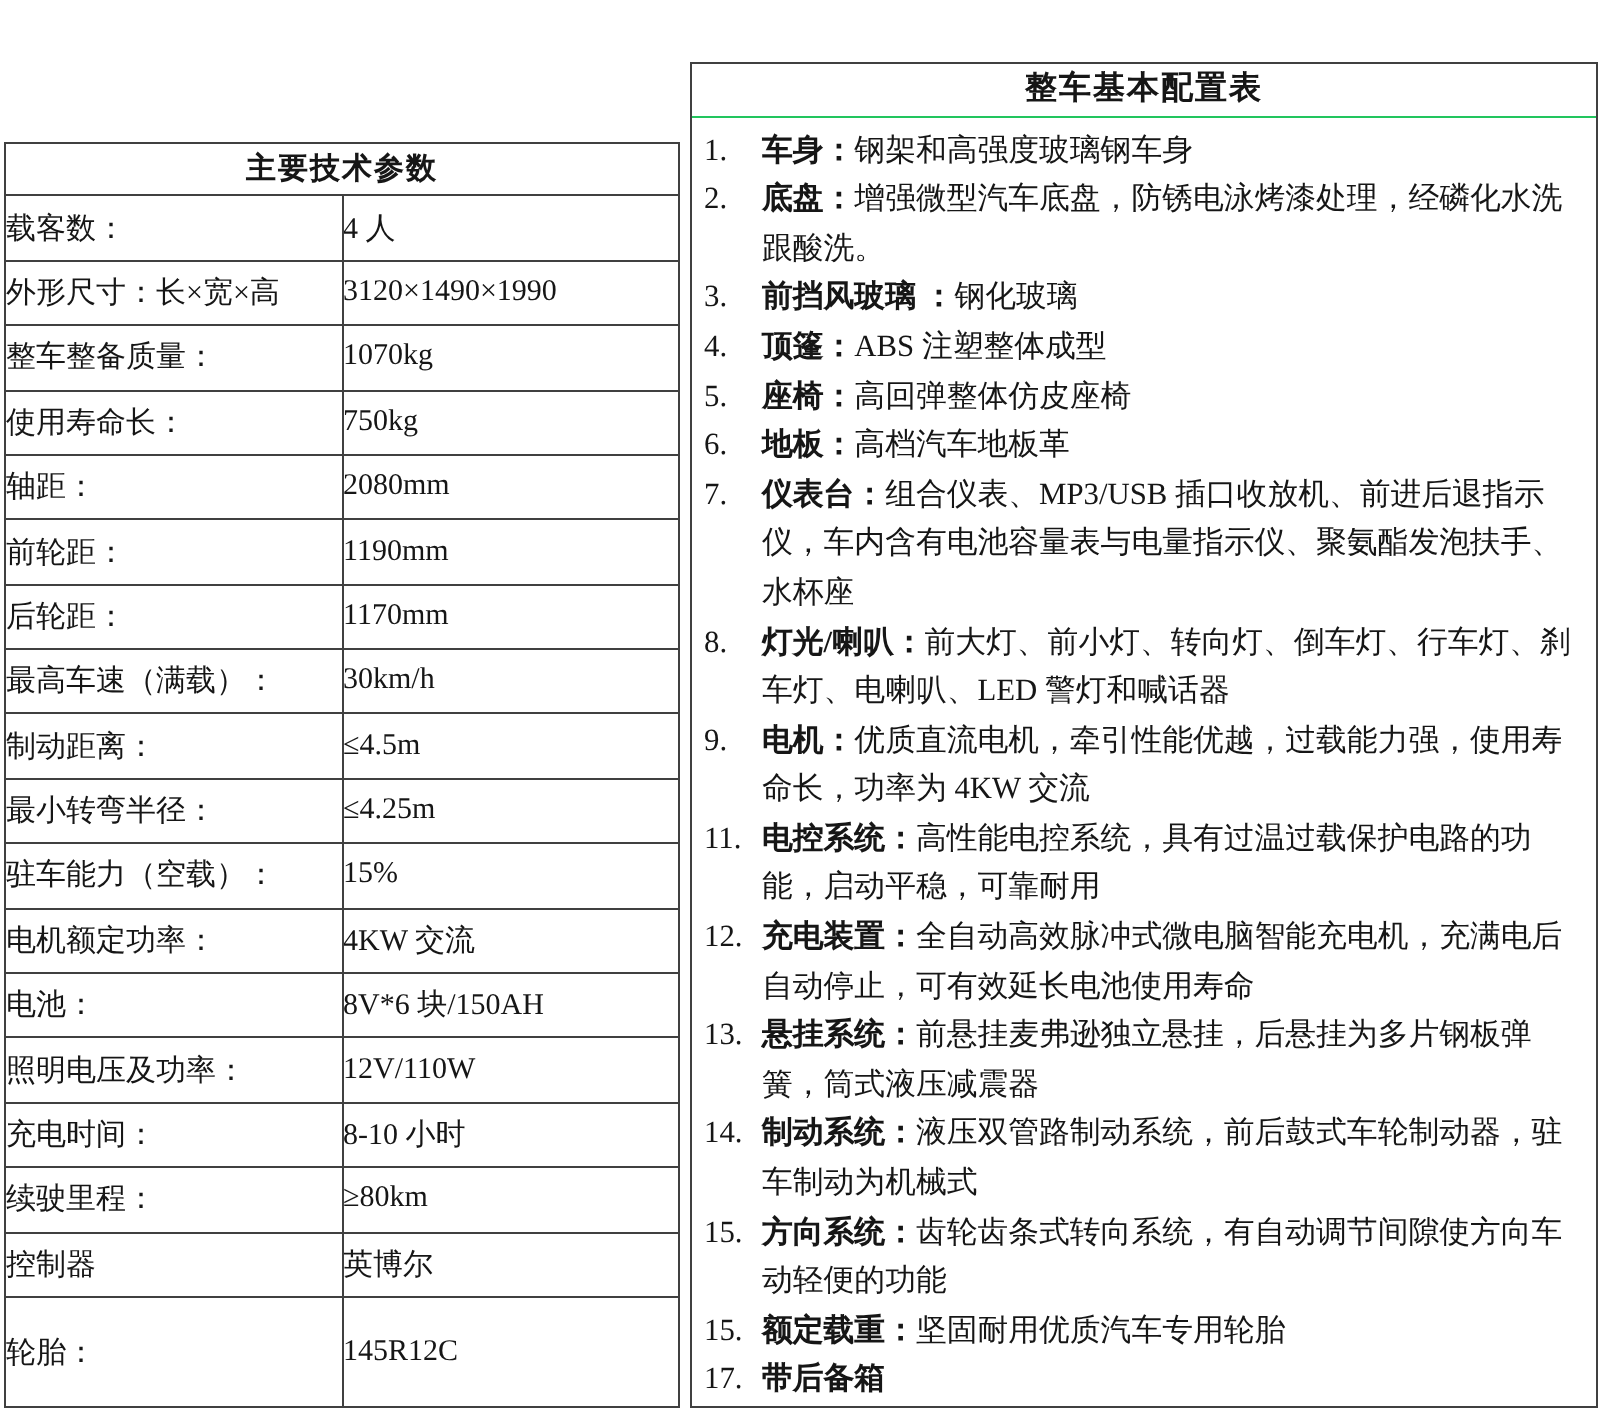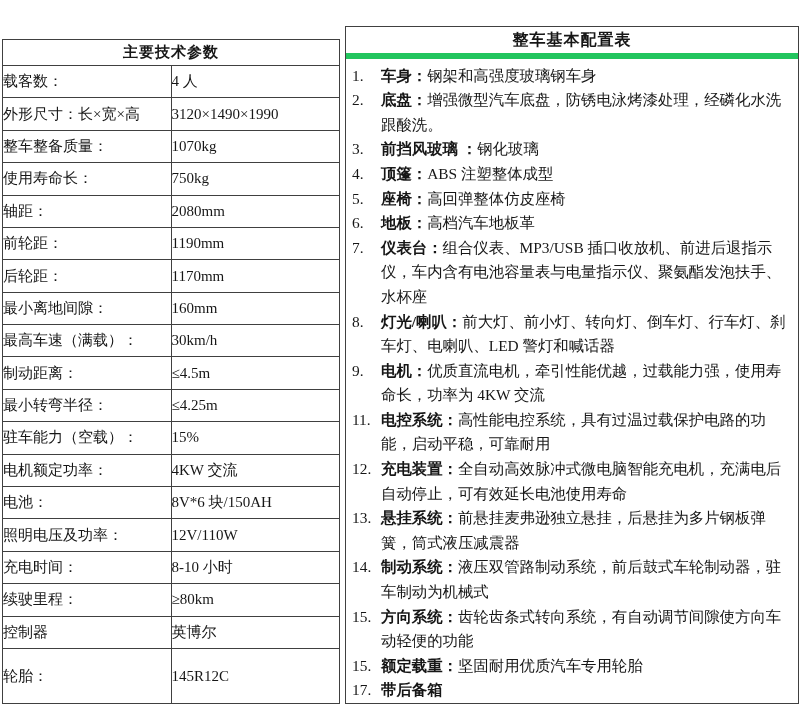--- a/index.html
+++ b/index.html
@@ -53,21 +53,21 @@
     border: 1px solid #404040;
     box-sizing: border-box;
     display: flex;
     flex-direction: column;
     overflow: hidden;
   }
   .right-title {
     flex: none;
     height: 26px;
     line-height: 26px;
-    border-bottom: 6px solid #22c55e;
+    border-bottom: 1px solid #22c55e;
     text-align: center;
     font-size: 16px;
     font-weight: bold;
     letter-spacing: 1px;
   }
   .config-list {
     flex: 1;
     padding: 5px 2px 0 6px;
   }
   .config-item {
@@ -117,24 +117,20 @@
   </tr>
         <tr class="param-row">
     <td class="lbl">前轮距：</td>
     <td class="val">1190mm</td>
   </tr>
         <tr class="param-row">
     <td class="lbl">后轮距：</td>
     <td class="val">1170mm</td>
   </tr>
         <tr class="param-row">
-    <td class="lbl">最小离地间隙：</td>
-    <td class="val">160mm</td>
-  </tr>
-        <tr class="param-row">
     <td class="lbl">最高车速（满载）：</td>
     <td class="val">30km/h</td>
   </tr>
         <tr class="param-row">
     <td class="lbl">制动距离：</td>
     <td class="val">≤4.5m</td>
   </tr>
         <tr class="param-row">
     <td class="lbl">最小转弯半径：</td>
     <td class="val">≤4.25m</td>

